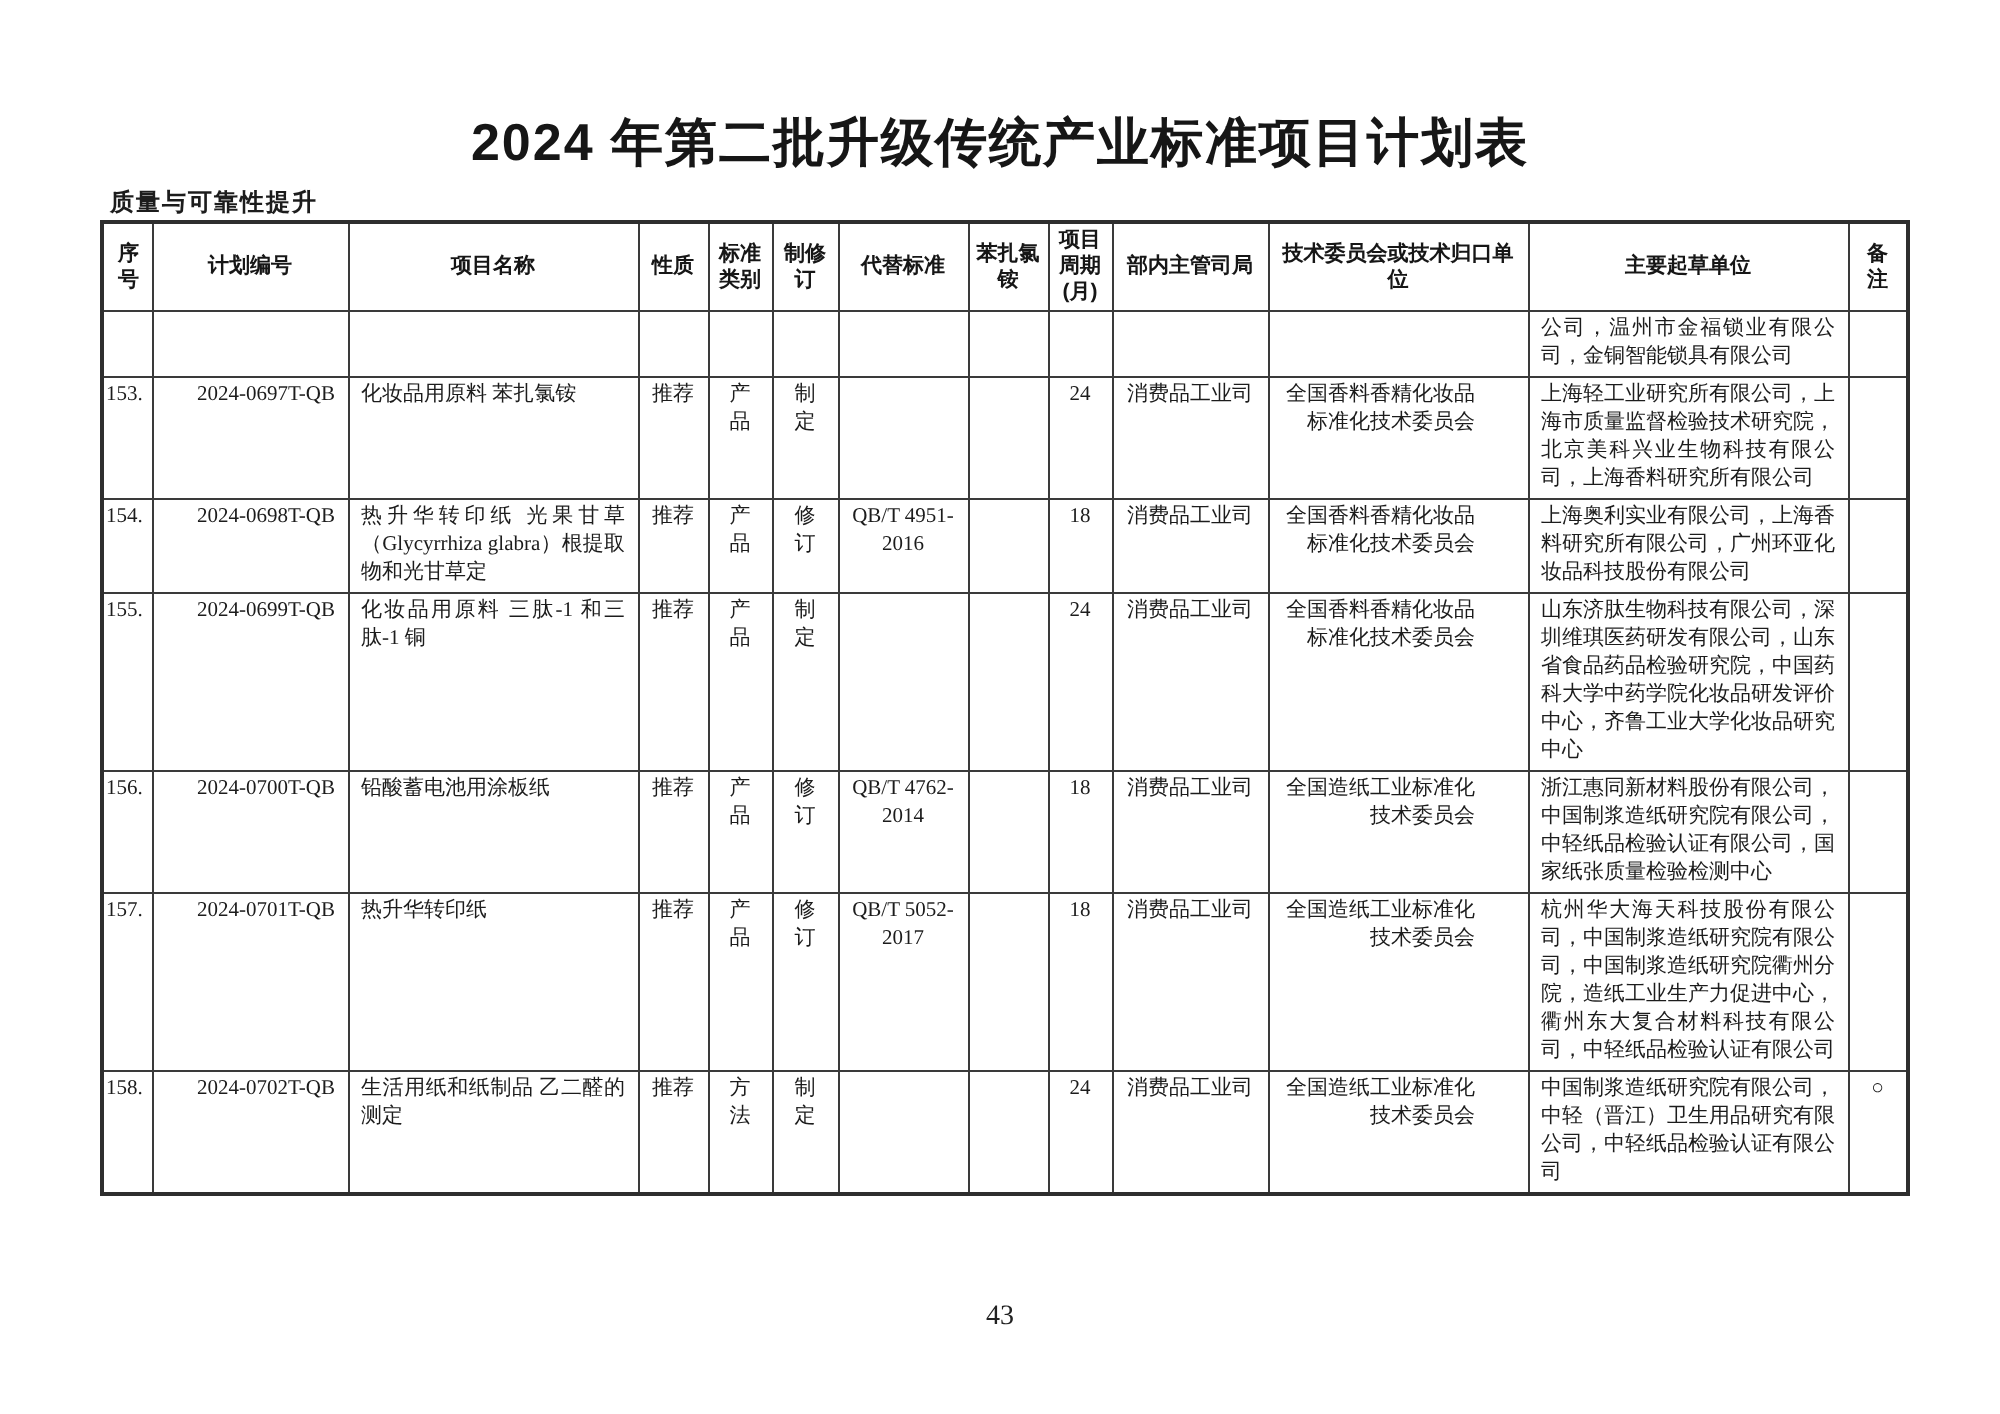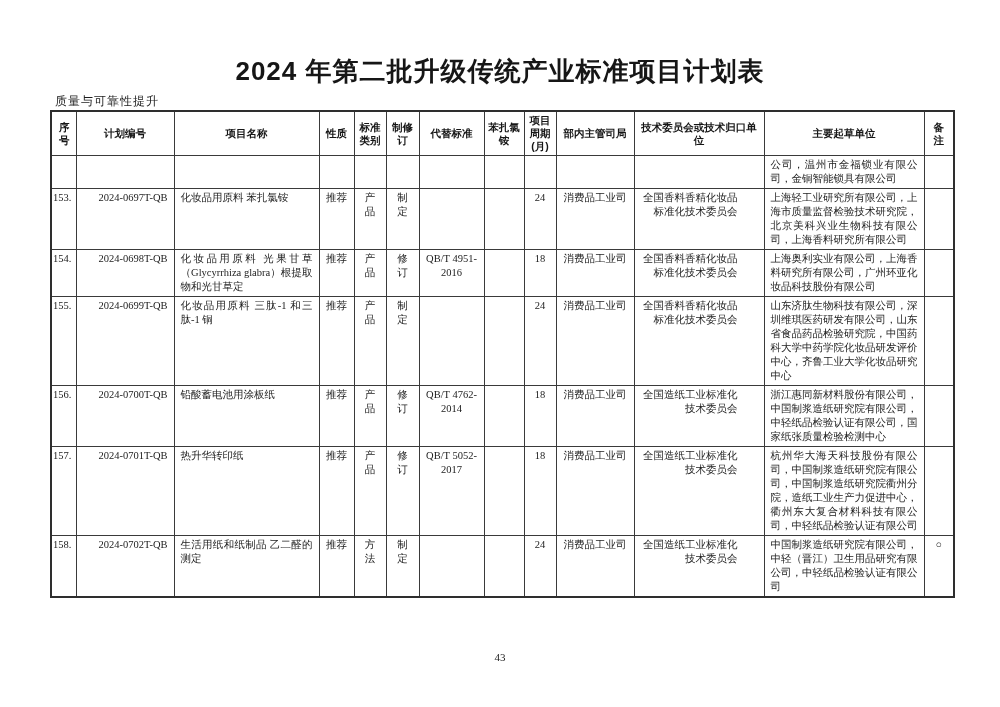--- a/index.html
+++ b/index.html
@@ -15,21 +15,21 @@
 
   .doc-title {
     position: absolute; top: 54px; left: 0; width: 100%;
     text-align: center;
     font-family: "Liberation Sans", "DejaVu Sans", sans-serif;
     font-weight: bold; font-size: 26px; letter-spacing: 1px;
     color: #161616;
   }
   .section-label {
     position: absolute; top: 93px; left: 55px;
-    font-size: 12px; letter-spacing: 1px; color: #1c1c1c;
+    font-size: 12px; letter-spacing: 1px; color: #1c1c1c; font-weight: bold;
   }
 
   table.plan-table {
     position: absolute; top: 110px; left: 50px;
     width: 903px;
     border-collapse: collapse;
     table-layout: fixed;
     border: 2px solid #2e2e2e;
     padding-left: 12px;
   }
@@ -58,21 +58,21 @@
   td.c-plan     { text-align: right; padding-left: 7px; }
   td.c-name     { text-align: justify; }
   td.c-nature, td.c-category, td.c-revision,
   td.c-cycle, td.c-department, td.c-remark { text-align: center; }
   td.c-replaced { text-align: center; }
   td.c-committee{ text-align: right; padding-right: 26px; }
   td.c-drafters { text-align: justify; }
 
   .page-number {
     position: absolute; top: 651px; left: 0; width: 100%;
-    text-align: center; font-size: 11px; color: #222;
+    text-align: center; font-size: 14px; color: #222;
   }
 </style>
 </head>
 <body>
 
 <div class="page">
 
   <h1 class="doc-title">2024 年第二批升级传统产业标准项目计划表</h1>
 
   <div class="section-label">质量与可靠性提升</div>
@@ -137,21 +137,21 @@
     <td class="c-adoption"></td>
     <td class="c-cycle">24</td>
     <td class="c-department">消费品工业司</td>
     <td class="c-committee">全国香料香精化妆品标准化技术委员会</td>
     <td class="c-drafters">上海轻工业研究所有限公司，上海市质量监督检验技术研究院，北京美科兴业生物科技有限公司，上海香料研究所有限公司</td>
     <td class="c-remark"></td>
   </tr>
         <tr>
     <td class="c-seq">154.</td>
     <td class="c-plan">2024-0698T-QB</td>
-    <td class="c-name">化妆品用原料 光果甘草（Glycyrrhiza glabra）根提取物和光甘草定</td>
+    <td class="c-name">热升华转印纸 光果甘草（Glycyrrhiza glabra）根提取物和光甘草定</td>
     <td class="c-nature">推荐</td>
     <td class="c-category">产品</td>
     <td class="c-revision">修订</td>
     <td class="c-replaced">QB/T 4951-2016</td>
     <td class="c-adoption"></td>
     <td class="c-cycle">18</td>
     <td class="c-department">消费品工业司</td>
     <td class="c-committee">全国香料香精化妆品标准化技术委员会</td>
     <td class="c-drafters">上海奥利实业有限公司，上海香料研究所有限公司，广州环亚化妆品科技股份有限公司</td>
     <td class="c-remark"></td>

